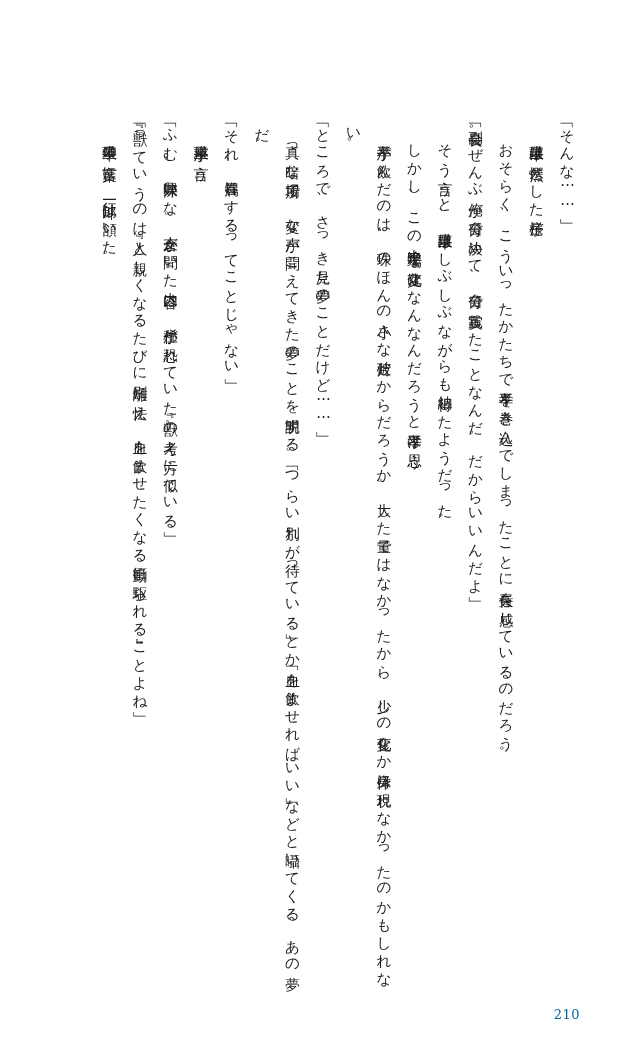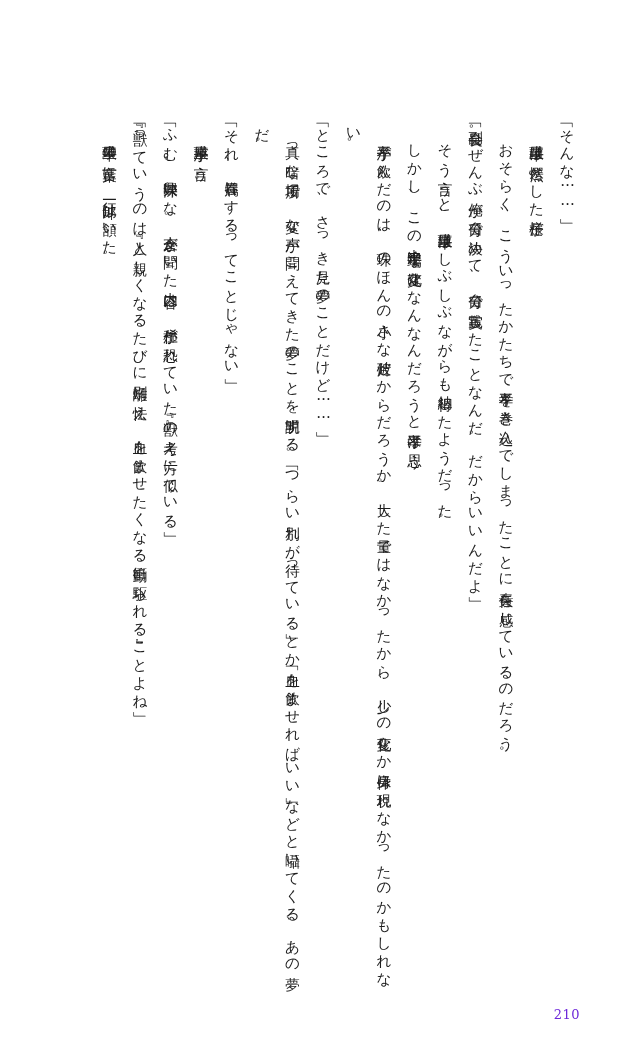--- a/index.html
+++ b/index.html
@@ -41,21 +41,21 @@
     padding: 0;
     white-space: pre-wrap;
   }
   
   #page-number {
     position: absolute;
     right: 38px;
     bottom: 28px;
     font-size: 13px;
     letter-spacing: 0.5px;
-    color: #6d28d9;
+    color: #0369a1;
     font-family: "DejaVu Serif", "Liberation Serif", serif;
   }
 </style>
 </head>
 <body>
 
 <div id="page">
   <div id="text-block">
     <p>「そんな……」
 　瑛里華は愕然とした様子だ。

